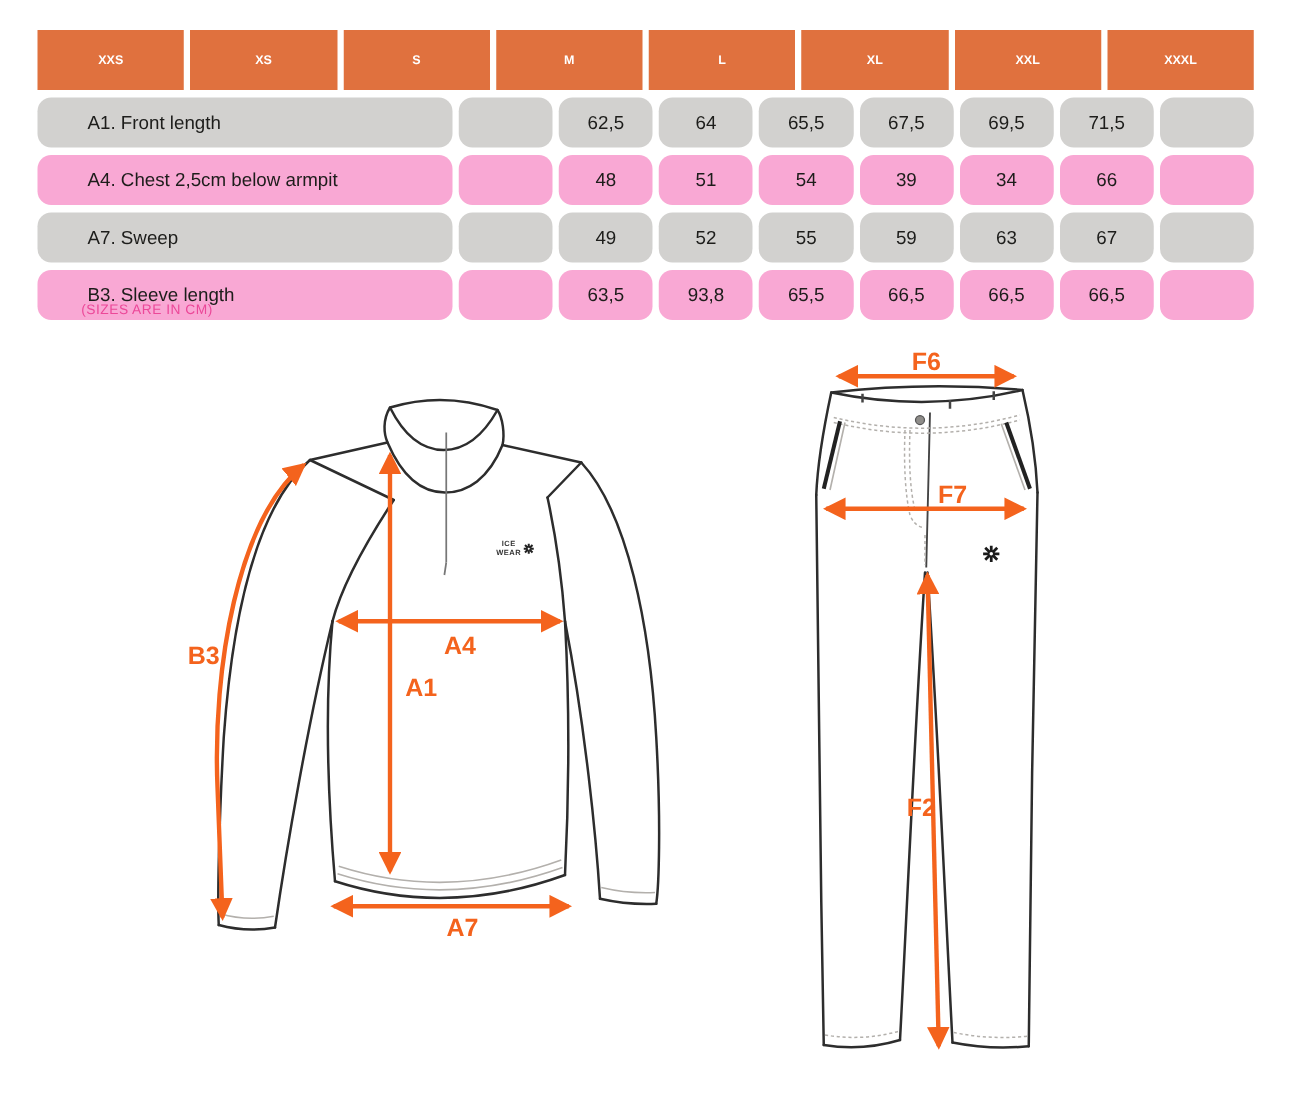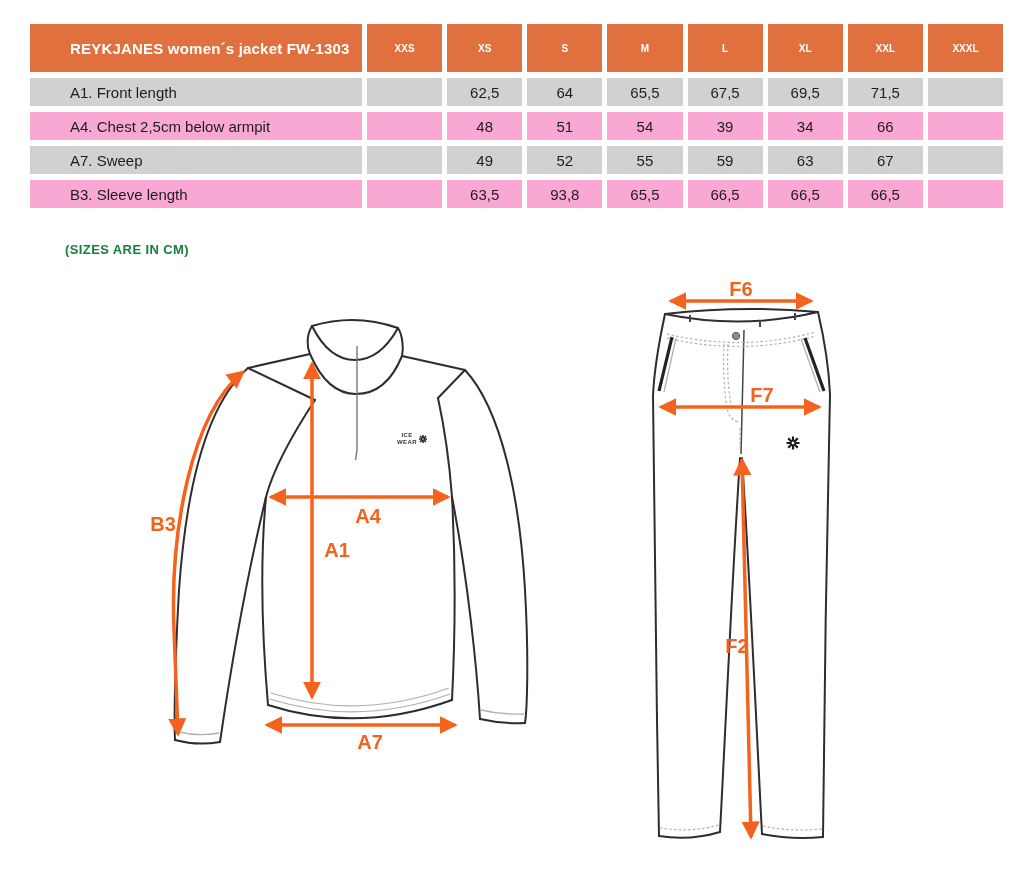--- a/index.html
+++ b/index.html
@@ -7,45 +7,44 @@
         font-family:"Liberation Sans",sans-serif;overflow:hidden;}
 
   
   .size-table{position:absolute;left:30px;top:24px;width:973px;}
   .trow{display:flex;gap:5px;margin-bottom:6px;}
   .cell{display:flex;align-items:center;justify-content:center;box-sizing:border-box;}
   .c-first{width:332px;flex:none;justify-content:flex-start;padding-left:40px;}
   .sz{flex:1;}
   .thead .cell{height:48px;background:#E0713E;color:#fff;font-weight:bold;font-size:10px;}
   .thead .c-first{font-size:15px;letter-spacing:.2px;}
-  .tdata .cell{height:28px;font-size:15px;color:#1d1d1b;}
+  .tdata .cell{height:40px;font-size:15px;color:#1d1d1b;border-radius:11px;}
   .tdata.dark .cell{background:#D2D1CF;}
   .tdata.light .cell{background:#f9a8d4;}
 
-  .units-note{position:absolute;left:65px;top:242px;color:#15803d;
-              font-size:13px;font-weight:700;letter-spacing:.4px;}
+  .units-note{position:absolute;left:65px;top:242px;color:#ec4899;
+              font-size:11px;font-weight:400;letter-spacing:.4px;}
 
   
   .jacket-svg{position:absolute;left:130px;top:290px;}
   .pants-svg{position:absolute;left:620px;top:280px;}
   .outl{stroke:#2d2d2d;stroke-width:2;fill:none;stroke-linecap:round;stroke-linejoin:round;}
   .thin{stroke:#b3b0ac;stroke-width:1.3;fill:none;}
   .stitch{stroke:#b3b0ac;stroke-width:1.2;fill:none;stroke-dasharray:2.5 2.2;}
   .arrow{stroke:#F4631D;stroke-width:3.5;fill:none;}
   .dl{font-family:"Liberation Sans",sans-serif;font-weight:bold;font-size:20px;fill:#F4631D;}
   .lg{font-family:"Liberation Sans",sans-serif;font-weight:bold;font-size:6px;fill:#333;letter-spacing:.4px;}
 </style>
 </head>
 <body>
 
 <div class="page">
 
   <div class="size-table">
     <div class="trow thead">
-      <div class="cell c-first">REYKJANES women´s jacket FW-1303</div>
       <div class="cell sz">XXS</div>
       <div class="cell sz">XS</div>
       <div class="cell sz">S</div>
       <div class="cell sz">M</div>
       <div class="cell sz">L</div>
       <div class="cell sz">XL</div>
       <div class="cell sz">XXL</div>
       <div class="cell sz">XXXL</div>
     </div>
 

